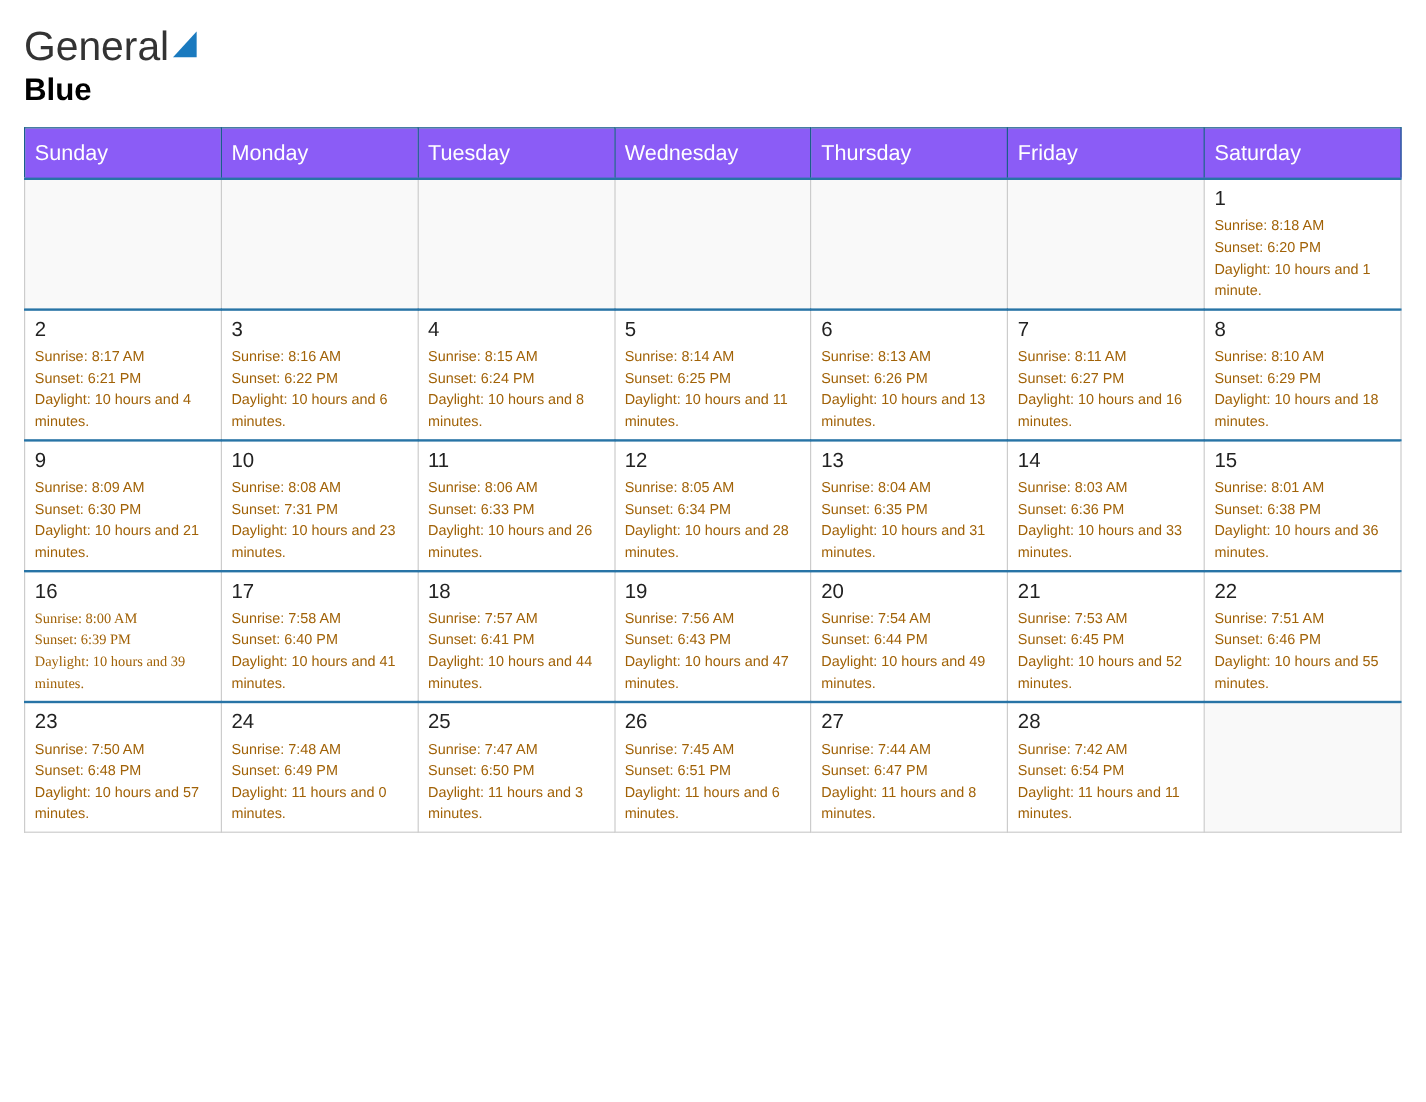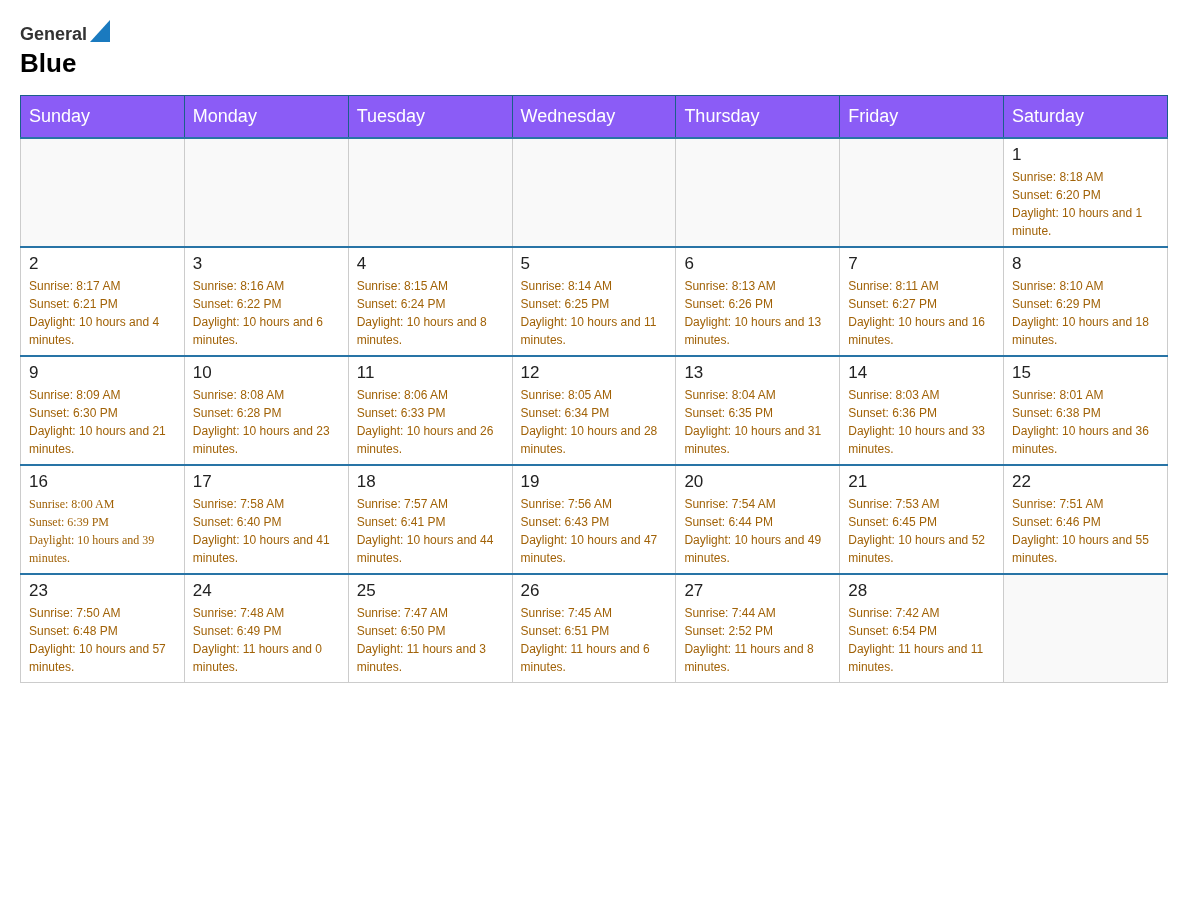--- a/index.html
+++ b/index.html
@@ -10,22 +10,22 @@
       min-height: 918px;
       padding: 20px;
     }
     .header {
       display: flex;
       justify-content: space-between;
       align-items: flex-start;
       margin-bottom: 16px;
     }
     .logo-text-general {
-      font-size: 18px;
-      font-weight: bold;
+      font-size: 34px;
+      font-weight: normal;
       color: #333;
     }
     .logo-text-blue {
       font-size: 26px;
       font-weight: bold;
       color: #000000;
     }
     .title-block {
       text-align: right;
     }
@@ -183,21 +183,21 @@
       <tr>
         <td>
           <span class="day-number">9</span>
           <div class="day-info" style="white-space: pre-line;">Sunrise: 8:09 AM
 Sunset: 6:30 PM
 Daylight: 10 hours and 21 minutes.</div>
         </td>
         <td>
           <span class="day-number">10</span>
           <div class="day-info" style="white-space: pre-line;">Sunrise: 8:08 AM
-Sunset: 6:28 PM
+Sunset: 7:31 PM
 Daylight: 10 hours and 23 minutes.</div>
         </td>
         <td>
           <span class="day-number">11</span>
           <div class="day-info" style="white-space: pre-line;">Sunrise: 8:06 AM
 Sunset: 6:33 PM
 Daylight: 10 hours and 26 minutes.</div>
         </td>
         <td>
           <span class="day-number">12</span>
@@ -289,21 +289,21 @@
         </td>
         <td>
           <span class="day-number">26</span>
           <div class="day-info" style="white-space: pre-line;">Sunrise: 7:45 AM
 Sunset: 6:51 PM
 Daylight: 11 hours and 6 minutes.</div>
         </td>
         <td>
           <span class="day-number">27</span>
           <div class="day-info" style="white-space: pre-line;">Sunrise: 7:44 AM
-Sunset: 2:52 PM
+Sunset: 6:47 PM
 Daylight: 11 hours and 8 minutes.</div>
         </td>
         <td>
           <span class="day-number">28</span>
           <div class="day-info" style="white-space: pre-line;">Sunrise: 7:42 AM
 Sunset: 6:54 PM
 Daylight: 11 hours and 11 minutes.</div>
         </td>
         <td class="empty"></td>
       </tr>

